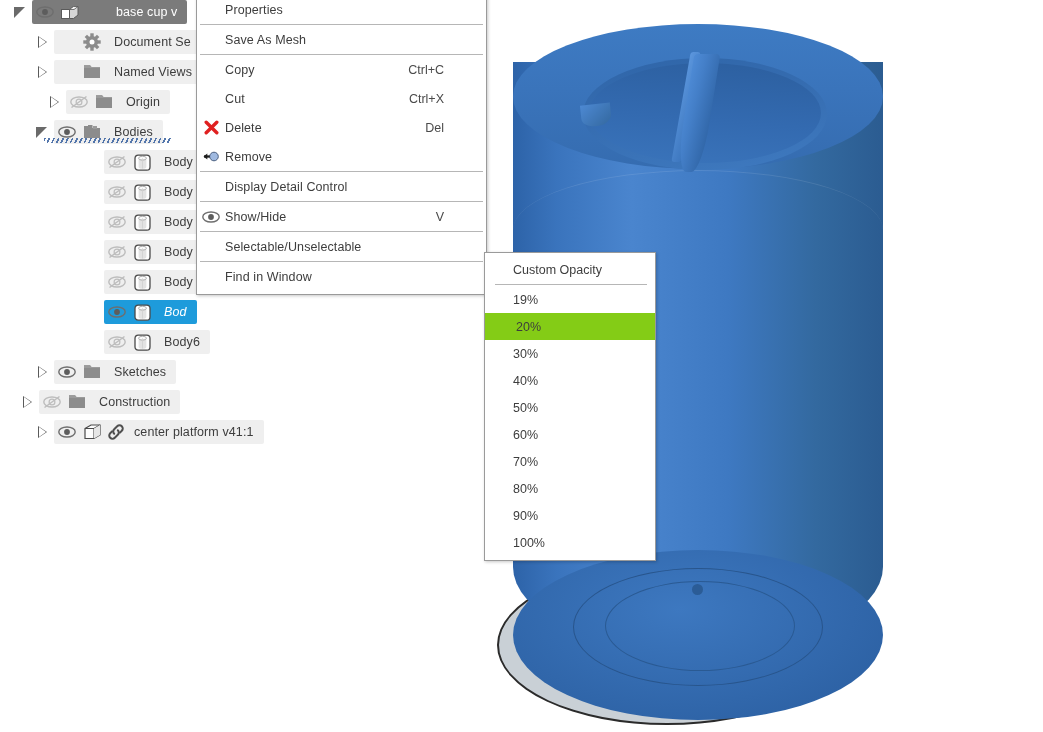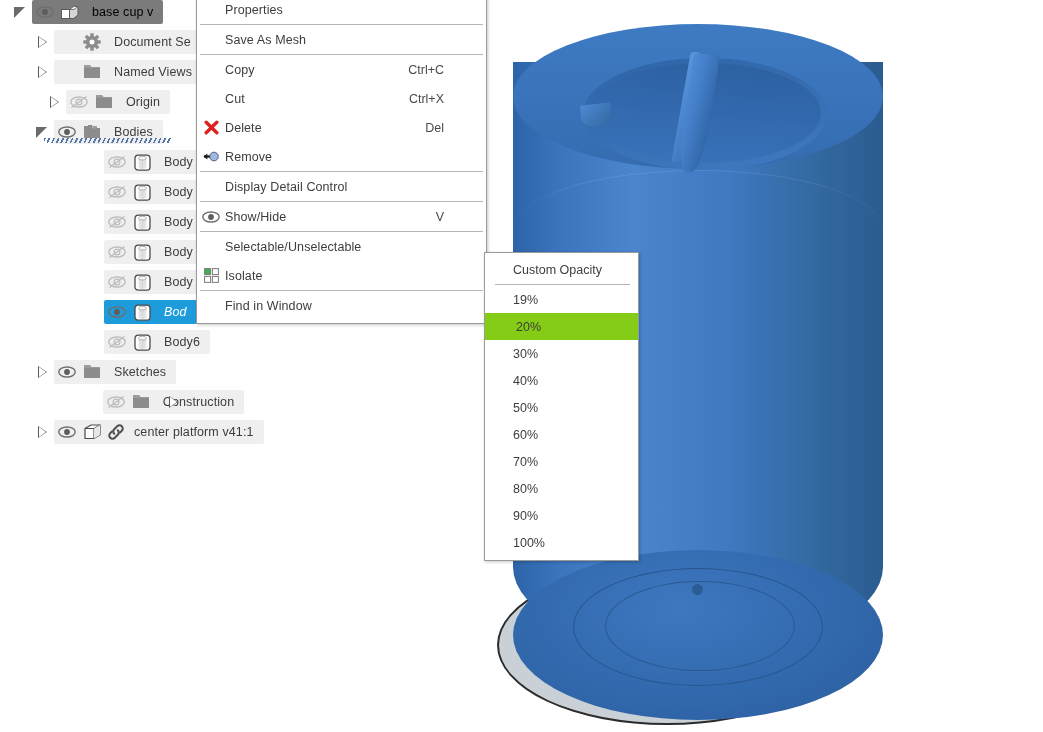--- a/index.html
+++ b/index.html
@@ -195,21 +195,21 @@
     align-items: center;
     height: 24px;
     background: #efefef;
     border-radius: 2px;
     padding-right: 10px;
     white-space: nowrap;
   }
   .row-chip.selected-dark {
     background: #7b7b7b;
   }
-  .row-chip.selected-dark .row-label { color: #000000; }
+  .row-chip.selected-dark .row-label { color: #ffffff; margin-left: 24px; }
   .row-chip.selected-blue {
     background: #1e9bdb;
   }
   .row-chip.selected-blue .row-label { color: #ffffff; font-style: italic; }
 
   .expander {
     width: 22px;
     min-width: 22px;
     height: 24px;
     position: relative;
@@ -333,21 +333,21 @@
     height: 1px;
     background: #b6b6b6;
     margin: 0 3px;
   }
 
   
   #sub-menu {
     position: absolute;
     left: 484px;
     top: 252px;
-    width: 155px;
+    width: 172px;
     background: #ffffff;
     border: 1px solid #9a9a9a;
     box-shadow: 1px 1px 3px rgba(0,0,0,0.22);
     z-index: 50;
     padding: 3px 0 4px 0;
     box-sizing: border-box;
   }
   .sub-mi {
     height: 27px;
     display: flex;
@@ -648,21 +648,21 @@
         </span>
         <span class="obj-icon">
           <svg width="18" height="16" viewBox="0 0 18 16">
             <path d="M1 4 L1 14 L17 14 L17 3 L8.5 3 L7 1.2 L1 1.2 Z" fill="#8c8c8c"></path>
             <path d="M1 4 L17 4 L17 3 L8.5 3 L7 1.2 L1 1.2 Z" fill="#9b9b9b"></path>
           </svg>
         </span>
         <span class="row-label">Sketches</span>
       </span>
     </div>
-    <div class="tree-row" style="padding-left: 17px; flex-direction: column;">
+    <div class="tree-row" style="padding-left: 17px;">
       <span class="expander">
         <i class="tri-right"></i>
       </span>
       <span class="row-chip">
         <span class="vis-icon">
           <svg width="18" height="14" viewBox="0 0 18 14">
             <ellipse cx="9" cy="7" rx="8.2" ry="5" fill="none" stroke="#bdbdbd" stroke-width="1.4"></ellipse>
             <circle cx="9" cy="7" r="2.9" fill="none" stroke="#bdbdbd" stroke-width="1.2"></circle>
             <line x1="1.5" y1="12.5" x2="16.5" y2="1.5" stroke="#bdbdbd" stroke-width="1.4"></line>
           </svg>
@@ -759,31 +759,20 @@
           <circle cx="9" cy="7" r="2.9" fill="#5d5d5d"></circle>
         </svg>
       </span>
       <span class="mi-label">Show/Hide</span>
       <span class="mi-accel">V</span>
     </div>
     <div class="sep"></div>
     <div class="mi">
       <span class="mi-ico"></span>
       <span class="mi-label">Selectable/Unselectable</span>
-    </div>
-    <div class="mi">
-      <span class="mi-ico">
-        <svg width="15" height="15" viewBox="0 0 15 15">
-          <rect x="0.6" y="0.6" width="6" height="6" fill="#3faf54" stroke="#7a7a7a" stroke-width="1"></rect>
-          <rect x="8.4" y="0.6" width="6" height="6" fill="#ffffff" stroke="#7a7a7a" stroke-width="1"></rect>
-          <rect x="0.6" y="8.4" width="6" height="6" fill="#ffffff" stroke="#7a7a7a" stroke-width="1"></rect>
-          <rect x="8.4" y="8.4" width="6" height="6" fill="#ffffff" stroke="#7a7a7a" stroke-width="1"></rect>
-        </svg>
-      </span>
-      <span class="mi-label">Isolate</span>
     </div>
     <div class="sep"></div>
     <div class="mi">
       <span class="mi-ico"></span>
       <span class="mi-label">Find in Window</span>
     </div>
   </div>
 
 <div id="sub-menu">
     <div class="sub-mi">Custom Opacity</div>

